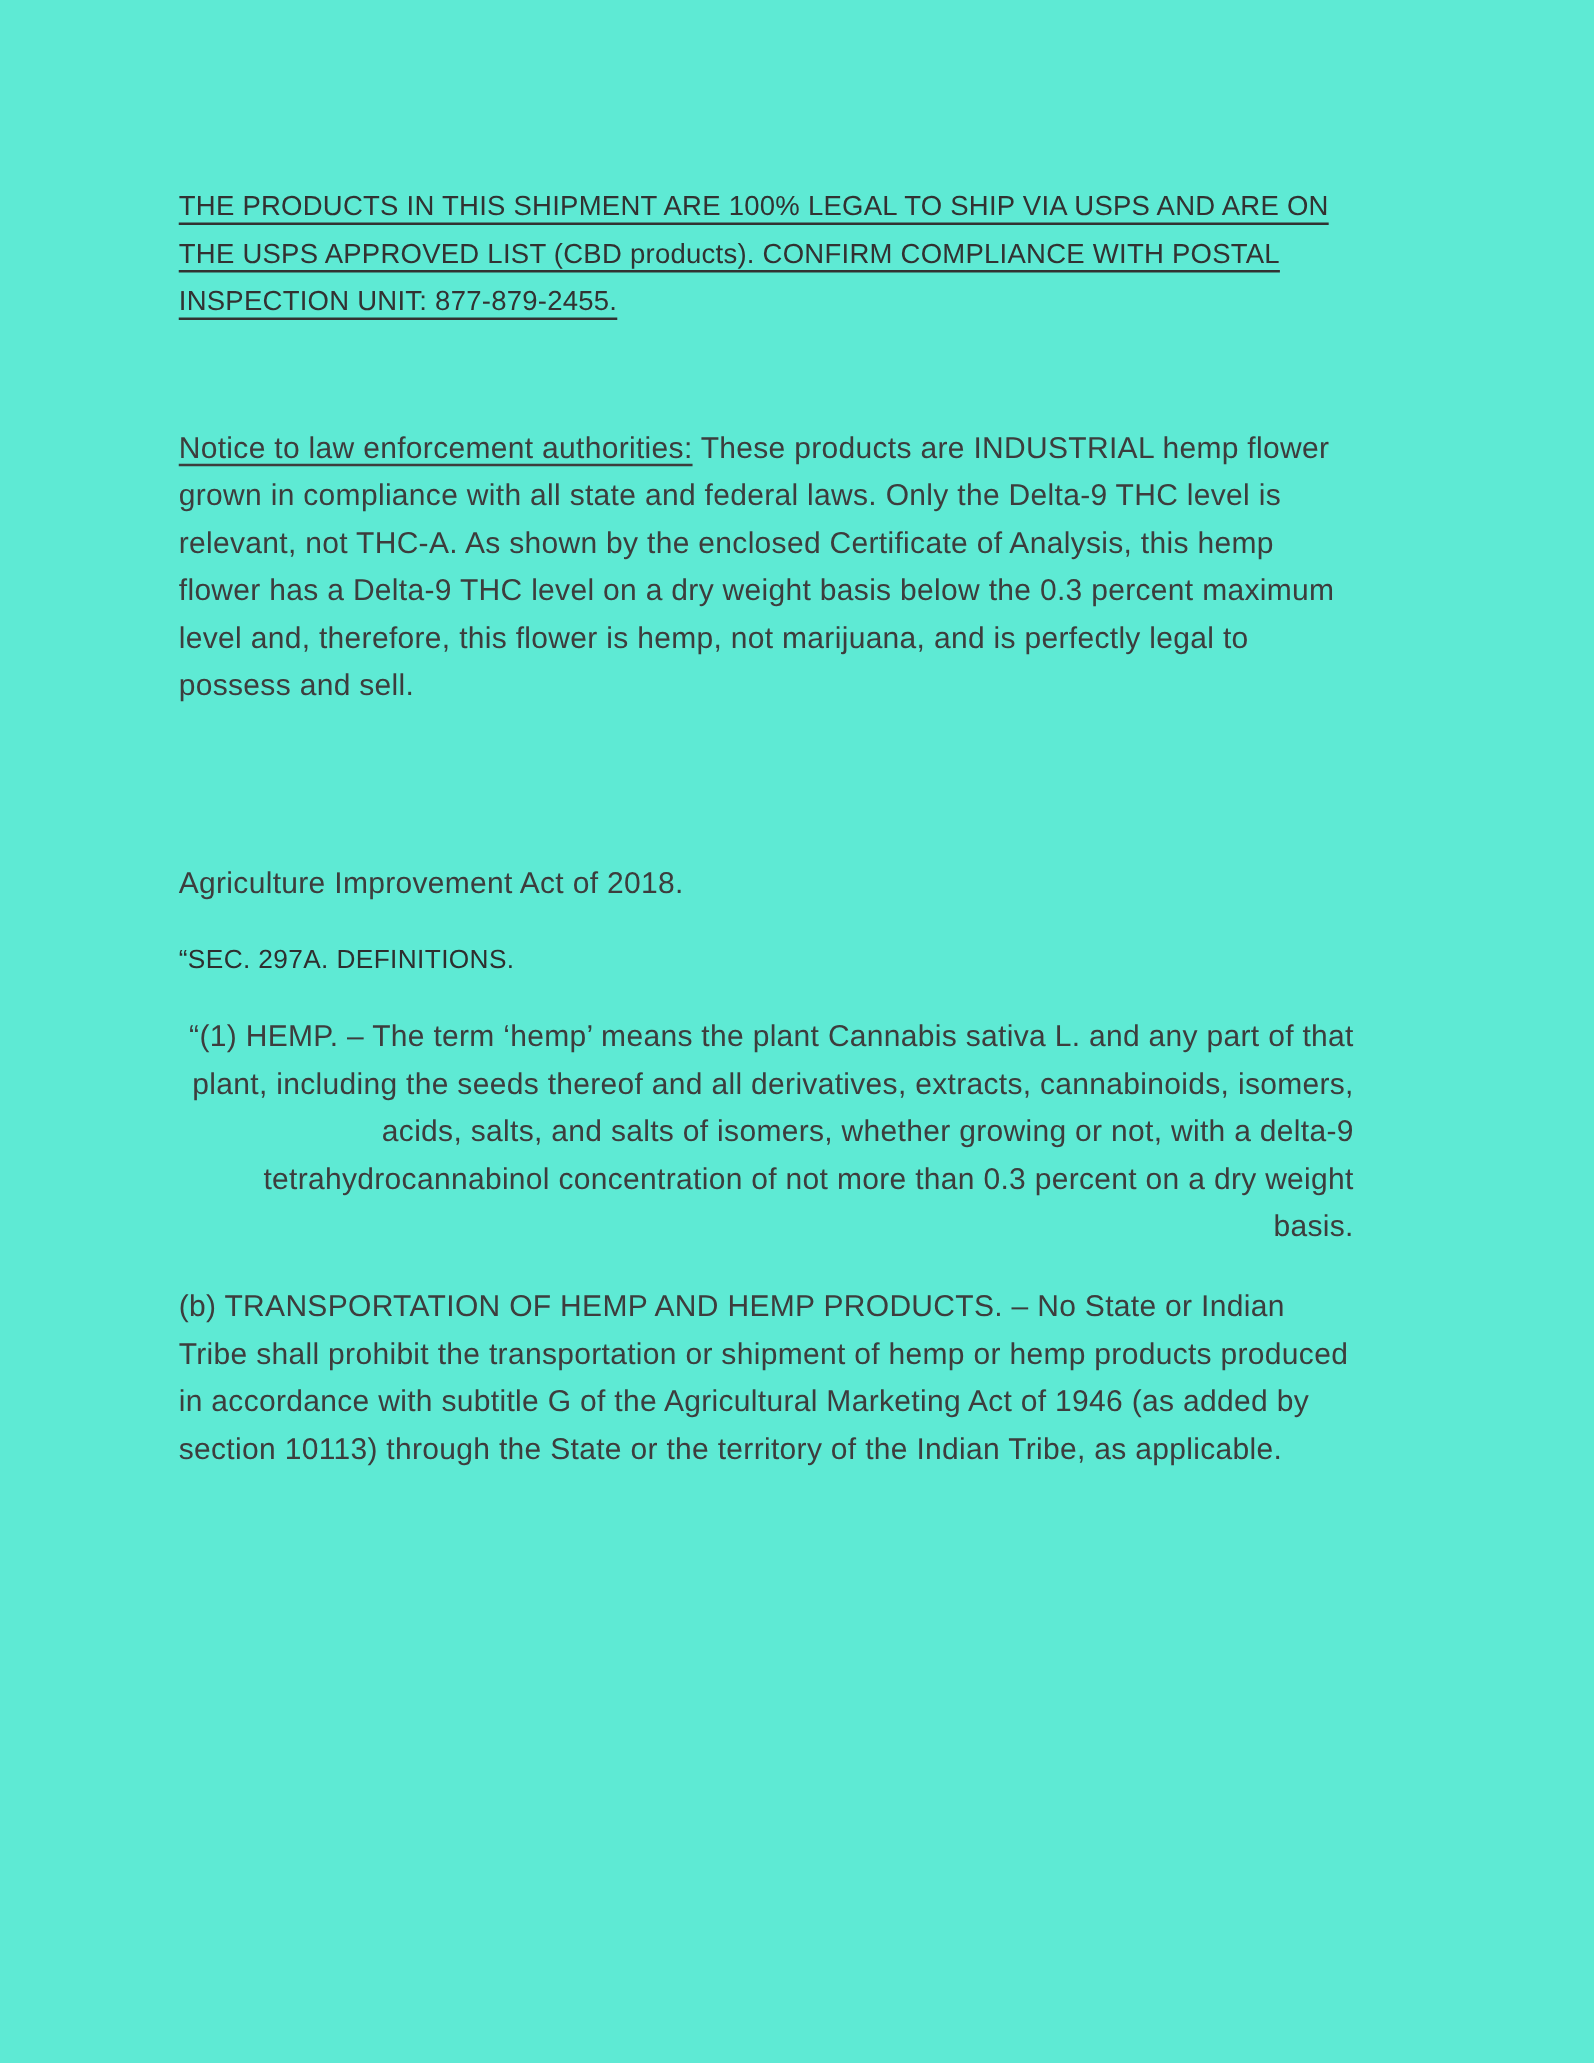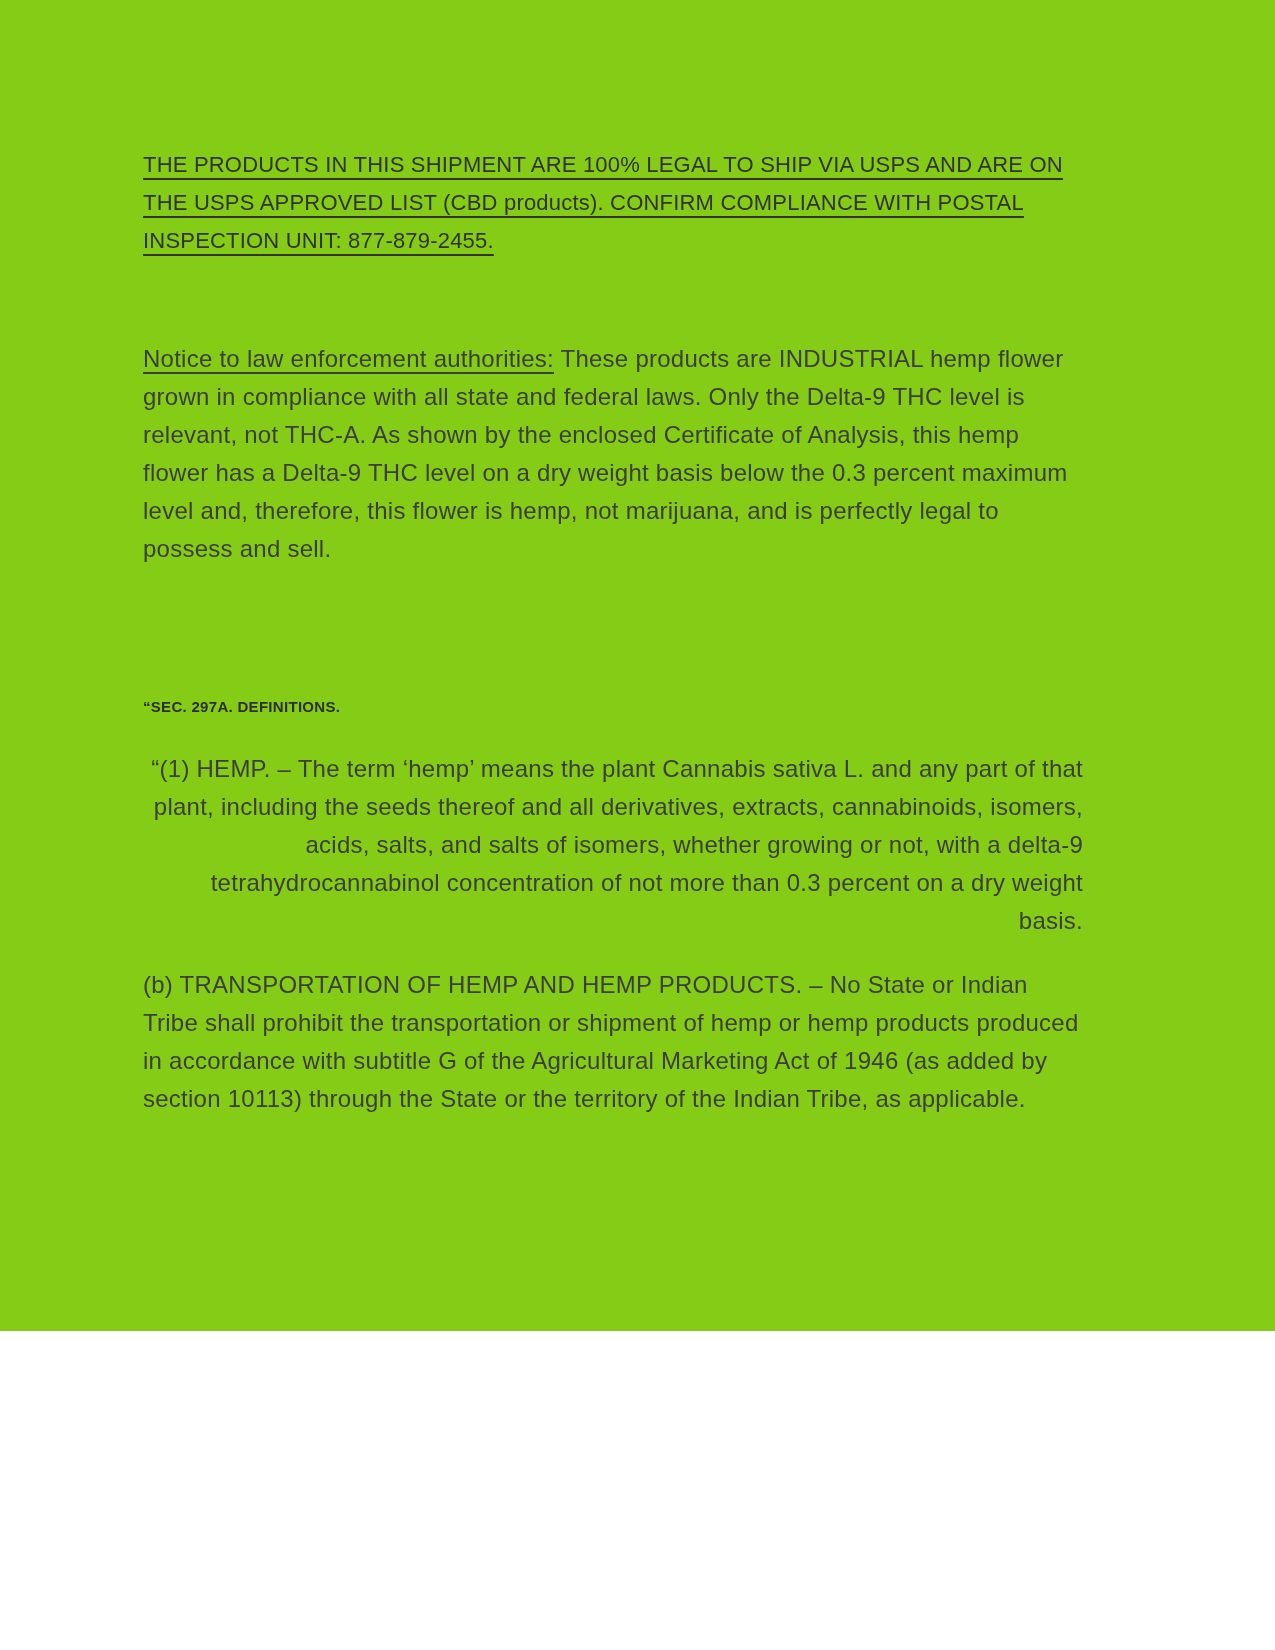--- a/index.html
+++ b/index.html
@@ -14,22 +14,22 @@
     position: relative;
     font-family: "Liberation Sans", "DejaVu Sans", sans-serif;
     -webkit-font-smoothing: antialiased;
   }
 
   .page {
     position: absolute;
     top: 0;
     left: 0;
     width: 1275px;
-    height: 1331px;
-    background: #84cc16;
+    height: 1650px;
+    background: #5eead4;
     padding: 146px 140px 0 143px;
     overflow: hidden;
   }
 
   .content {
     width: 940px;
     color: #3d3d3d;
   }
 
   
@@ -60,24 +60,24 @@
   .notice-para { margin-bottom: 120px; }
 
   .notice-lead {
     text-decoration: underline;
     text-decoration-thickness: 1.5px;
     text-underline-offset: 5px;
   }
 
   
   .sec-heading {
-    font-size: 15px;
+    font-size: 21px;
     line-height: 38px;
     letter-spacing: 0.3px;
-    font-weight: 700;
+    font-weight: 400;
     color: #2e2e2e;
     margin-bottom: 24px;
   }
 
   .gap-after-hemp { margin-bottom: 26px; text-align: right; }
   .act-title { margin-bottom: 23px; }
 
   .footer-line { margin-bottom: 0; }
   .email { color: #3d3d3d; }
 </style>
@@ -88,20 +88,21 @@
   <div class="content">
 
     <p class="legal-header">
       <span class="u">THE PRODUCTS IN THIS SHIPMENT ARE 100% LEGAL TO SHIP VIA USPS AND ARE ON THE USPS APPROVED LIST (CBD products). CONFIRM COMPLIANCE WITH POSTAL INSPECTION UNIT: 877-879-2455.</span>
     </p>
 
     <p class="para notice-para">
       <span class="notice-lead">Notice to law enforcement authorities:</span><span> These products are INDUSTRIAL hemp flower grown in compliance with all state and federal laws. Only the Delta-9 THC level is relevant, not THC-A. As shown by the enclosed Certificate of Analysis, this hemp flower has a Delta-9 THC level on a dry weight basis below the 0.3 percent maximum level and, therefore, this flower is hemp, not marijuana, and is perfectly legal to possess and sell.</span>
     </p>
 
+    <p class="para act-title">Agriculture Improvement Act of 2018.</p>
 
     <p class="sec-heading">“SEC. 297A. DEFINITIONS.</p>
 
 
     <p class="para gap-after-hemp">“(1) HEMP. – The term ‘hemp’ means the plant Cannabis sativa L. and any part of that plant, including the seeds thereof and all derivatives, extracts, cannabinoids, isomers, acids, salts, and salts of isomers, whether growing or not, with a delta-9 tetrahydrocannabinol concentration of not more than 0.3 percent on a dry weight basis.</p>
 
 
     <p class="para">(b) TRANSPORTATION OF HEMP AND HEMP PRODUCTS. – No State or Indian Tribe shall prohibit the transportation or shipment of hemp or hemp products produced in accordance with subtitle G of the Agricultural Marketing Act of 1946 (as added by section 10113) through the State or the territory of the Indian Tribe, as applicable.</p>
 
 

